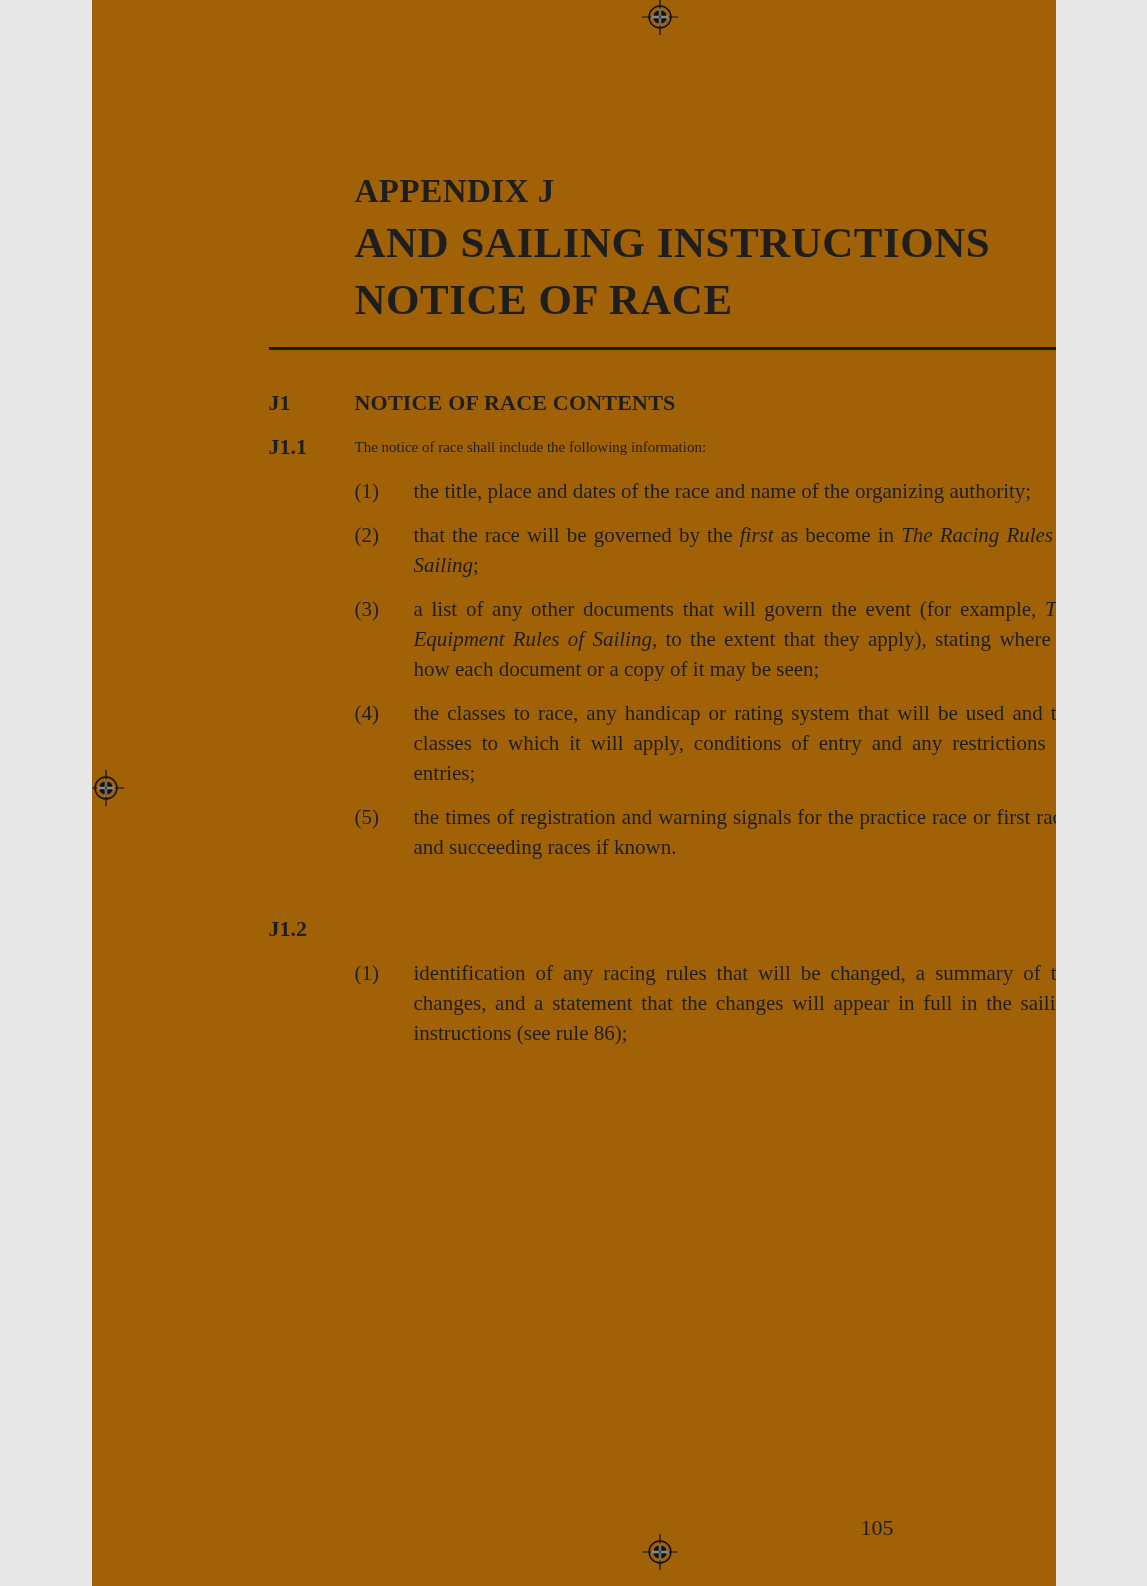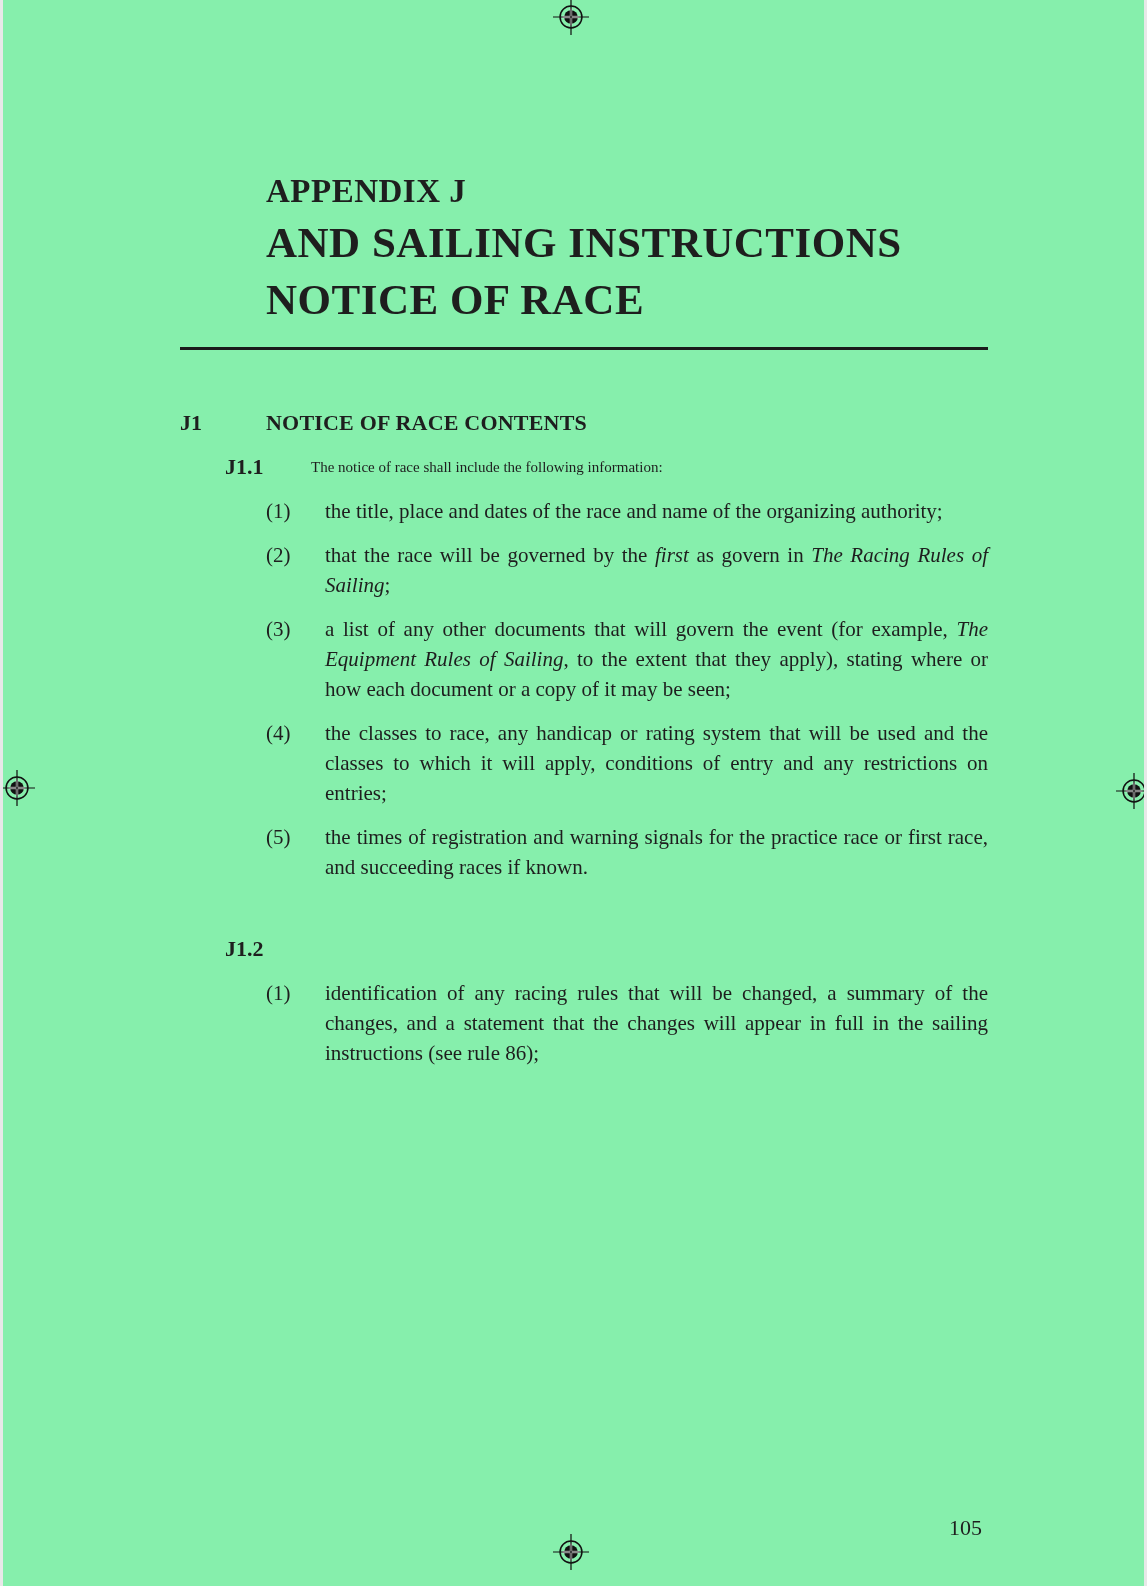--- a/index.html
+++ b/index.html
@@ -1,21 +1,21 @@
 <!DOCTYPE html>
 <html><head>
 <meta charset="utf-8">
 <style>
   html, body { margin: 0; padding: 0; background: #e8e8e8; }
   .page {
     position: relative;
-    width: 1141px;
+    width: 964px;
     height: 1586px;
     margin: 0 auto;
-    background: #86efac;
+    background: #a16207;
     overflow: hidden;
     color: #1e1e1e;
     font-family: "Liberation Serif", serif;
   }
   .regmark { position: absolute; width: 38px; height: 38px; }
   .rm-top    { left: 549px; top: -2px; }
   .rm-left   { left: -5px;  top: 769px; }
   .rm-right  { left: 1112px; top: 772px; }
   .rm-bottom { left: 549px; top: 1533px; }
 
@@ -55,28 +55,28 @@
   }
 
   .row { display: flex; align-items: flex-start; }
   .row .label {
     flex: none;
     width: 86px;
     font-weight: bold;
     font-size: 22px;
     line-height: 30px;
   }
-  .heading-row { margin-top: 58px; }
+  .heading-row { margin-top: 38px; }
   .heading-row .heading {
     font-weight: bold;
     font-size: 22px;
     line-height: 30px;
     letter-spacing: 0.2px;
   }
-  .para-row { margin-top: 14px; margin-left: 45px; }
+  .para-row { margin-top: 14px; }
   .para-row.big-gap { margin-top: 52px; }
   .row .body {
     width: 722px;
     font-size: 15px;
     line-height: 30px;
     text-align: justify;
   }
 
   .item { display: flex; margin: 14px 0 0 86px; }
   .item .num {
@@ -153,21 +153,21 @@
       <div class="body"><span>The notice of race shall include the following information:</span></div>
     </div>
 
     <div class="item">
       <span class="num">(1)</span>
       <div class="itext"><span>the title, place and dates of the race and name of the organizing authority;</span></div>
     </div>
 
     <div class="item">
       <span class="num">(2)</span>
-      <div class="itext"><span>that the race will be governed by the </span><span class="it">first</span><span> as govern in </span><span class="it">The Racing Rules of Sailing</span><span>;</span></div>
+      <div class="itext"><span>that the race will be governed by the </span><span class="it">first</span><span> as become in </span><span class="it">The Racing Rules of Sailing</span><span>;</span></div>
     </div>
 
     <div class="item">
       <span class="num">(3)</span>
       <div class="itext"><span>a list of any other documents that will govern the event (for example, </span><span class="it">The Equipment Rules of Sailing</span><span>, to the extent that they apply), stating where or how each document or a copy of it may be seen;</span></div>
     </div>
 
     <div class="item">
       <span class="num">(4)</span>
       <div class="itext"><span>the classes to race, any handicap or rating system that will be used and the classes to which it will apply, conditions of entry and any restrictions on entries;</span></div>

